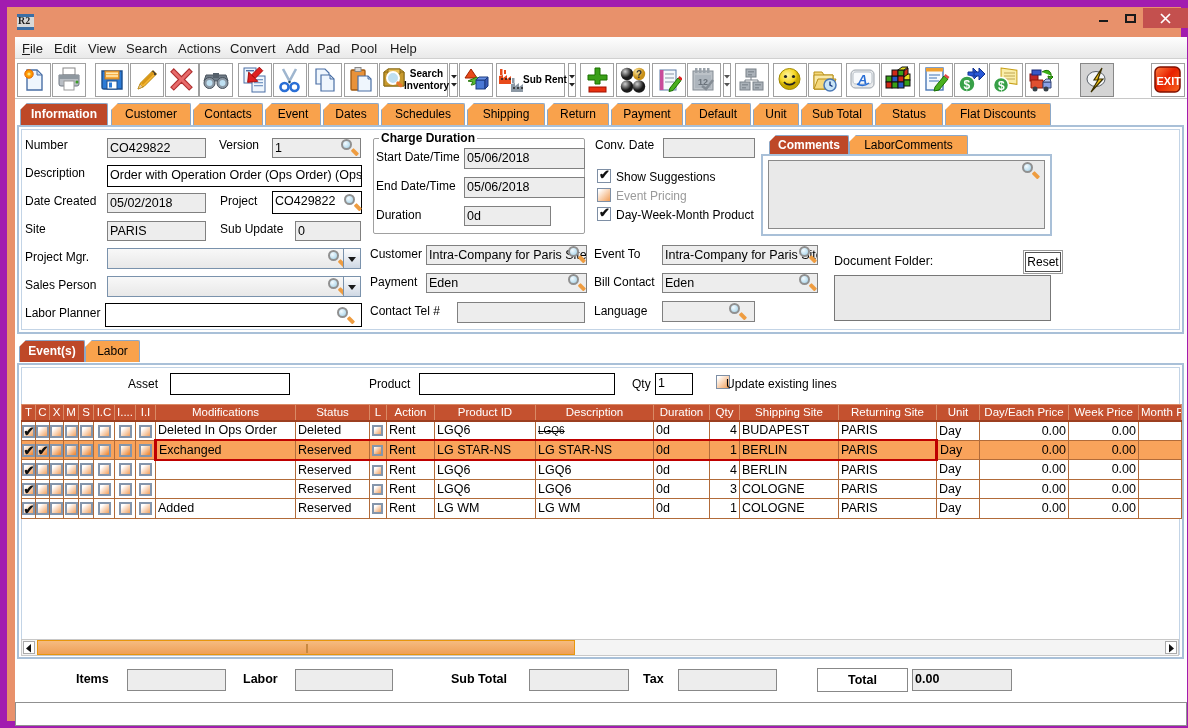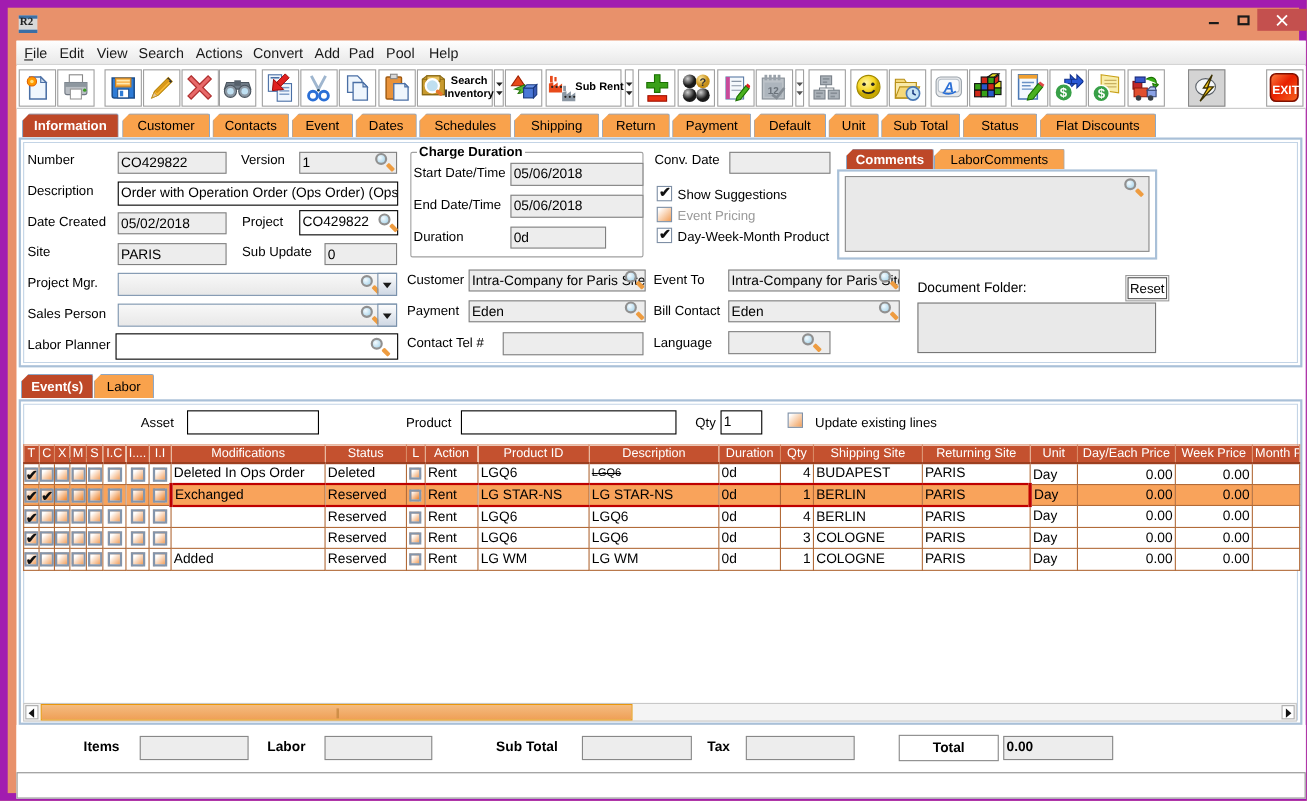--- a/index.html
+++ b/index.html
@@ -583,21 +583,21 @@
     <div id="itemspanel" class="panel" style="left:2px; top:326px; width:1167px; height:296px;"></div>
 
     <span class="lbl" style="left:39px; top:340px;margin-top:34px;">Search :</span>
     <span class="lbl" style="left:113px; top:340px;">Asset</span>
     <div class="fldw" style="left:155px; top:336px; width:120px; height:22px;"></div>
     <span class="lbl" style="left:354px; top:340px;">Product</span>
     <div class="fldw" style="left:404px; top:336px; width:196px; height:22px;"></div>
     <span class="lbl" style="left:617px; top:340px;">Qty</span>
     <div class="fldw" style="left:640px; top:336px; width:38px; height:22px;">1</div>
     <div class="cbx orange" style="left:701px; top:338px;"></div>
-    <span class="lbl" style="left:726px; top:340px;">Update existing lines</span>
+    <span class="lbl" style="left:711px; top:340px;">Update existing lines</span>
 
     <table id="itbl" style="left:6px; top:367px; width:1160px;">
       <colgroup>
           <col style="width:14px">
           <col style="width:14px">
           <col style="width:14px">
           <col style="width:15px">
           <col style="width:15px">
           <col style="width:21px">
           <col style="width:21px">

